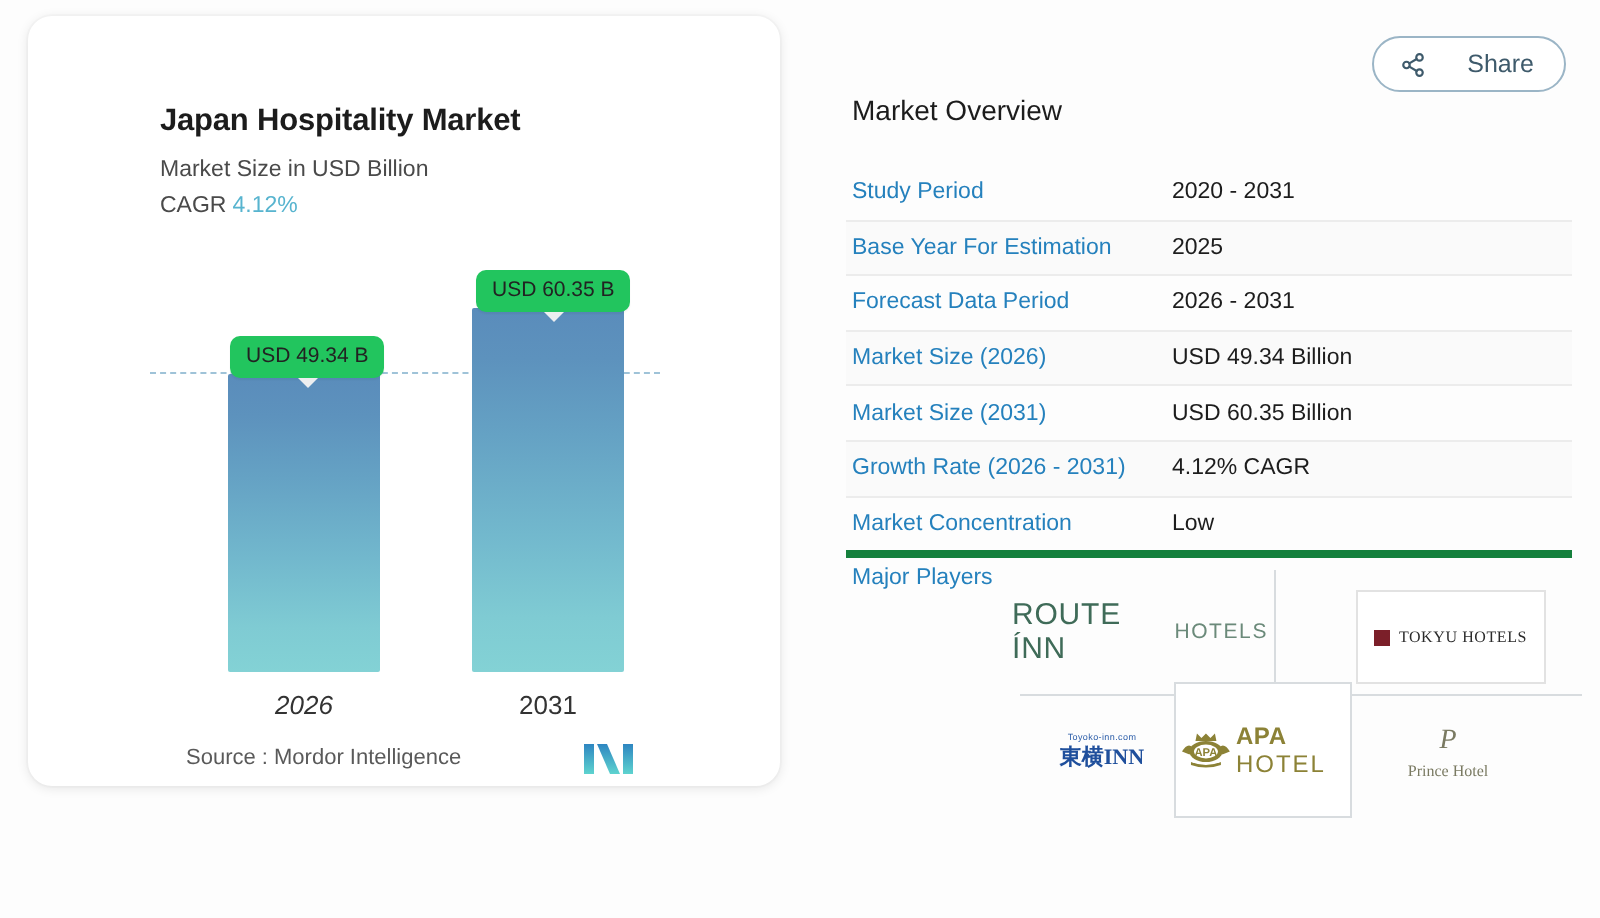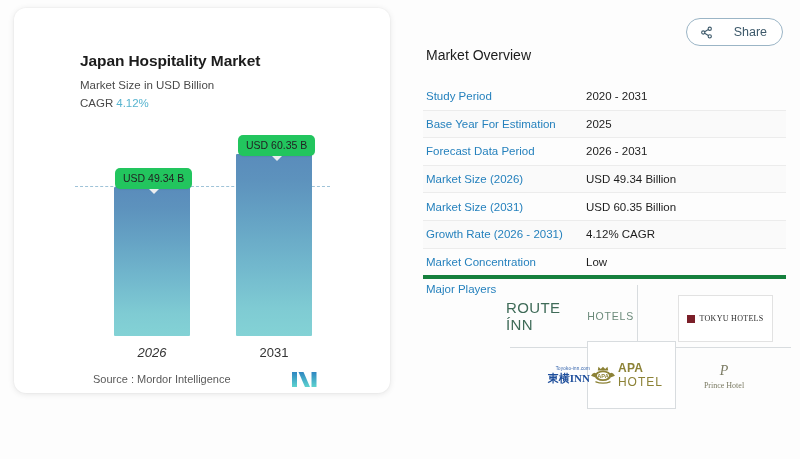--- a/index.html
+++ b/index.html
@@ -116,21 +116,21 @@
   .routeinn .t1{font-size:15px;color:#3f6b58;letter-spacing:0.4px;}
   .routeinn .t2{font-size:10.5px;color:#6b8a7a;letter-spacing:0.8px;padding-left:4px;}
 
   .tokyu{
     left:176px;top:10px;width:93px;height:45px;background:#ffffff;
     border:1px solid #e2e2e2;
   }
   .tokyu .mark{width:8px;height:8px;background:#7b1f29;margin-right:4px;display:inline-block;}
   .tokyu .t{font-size:8px;color:#2b2b2b;letter-spacing:0.3px;font-family:"Liberation Serif",serif;}
 
-  .toyoko{left:10px;top:72px;width:78px;height:38px;flex-direction:column;align-items:flex-end;}
+  .toyoko{left:10px;top:72px;width:78px;height:38px;flex-direction:column;}
   .toyoko .small{font-size:4.5px;color:#2a5ca8;letter-spacing:0.2px;}
   .toyoko .big{font-size:11px;color:#1f4f9c;font-family:"Liberation Serif",serif;font-weight:bold;}
 
   .apa{left:86px;top:58px;width:85px;height:63px;flex-direction:row;}
   .apa .name{font-size:12px;color:#8c8236;font-weight:bold;letter-spacing:0.3px;}
   .apa .name .lt{font-weight:normal;letter-spacing:1px;}
 
   .prince{left:182px;top:74px;width:80px;height:36px;flex-direction:column;}
   .prince .mono{font-size:14px;color:#7a7a62;font-family:"Liberation Serif",serif;font-style:italic;line-height:1;}
   .prince .nm{font-size:8px;color:#7a7a62;font-family:"Liberation Serif",serif;padding-top:3px;}

